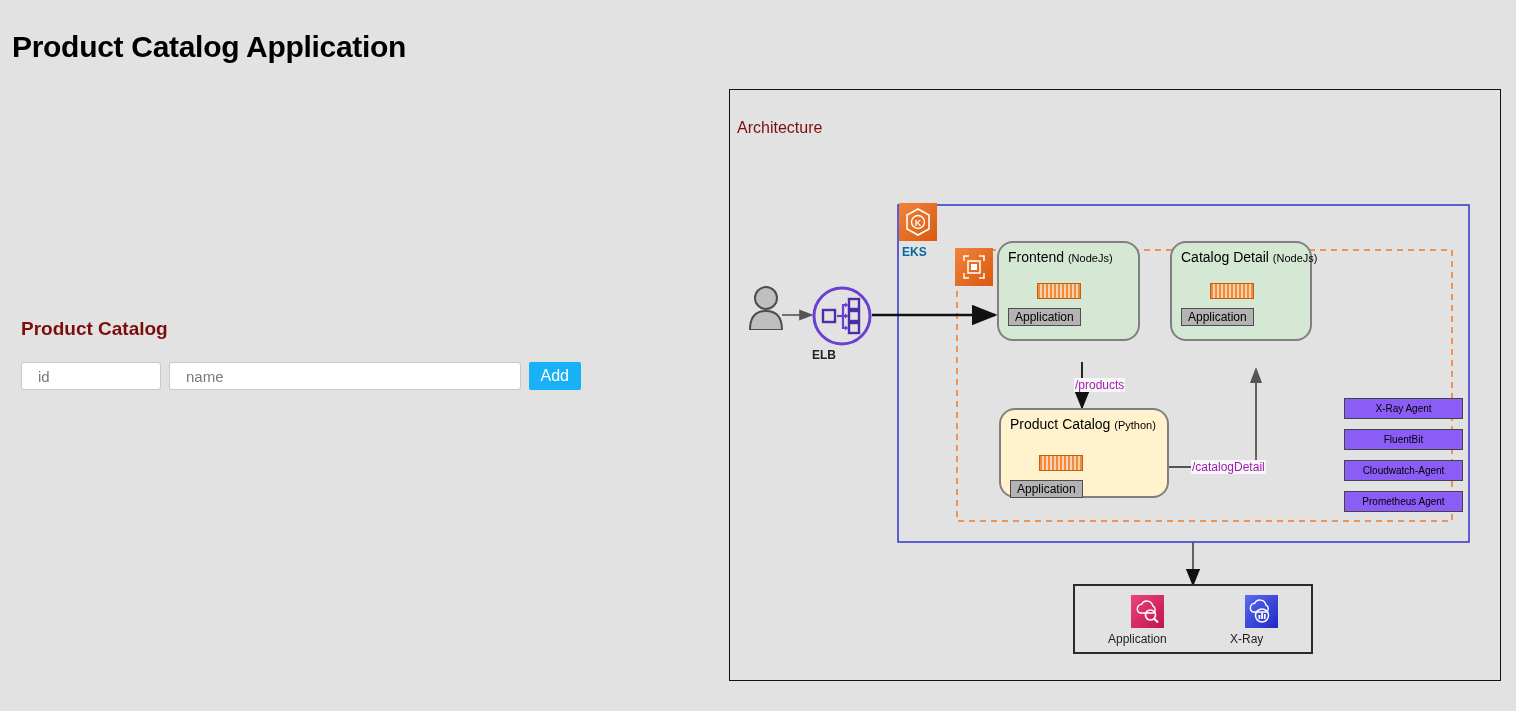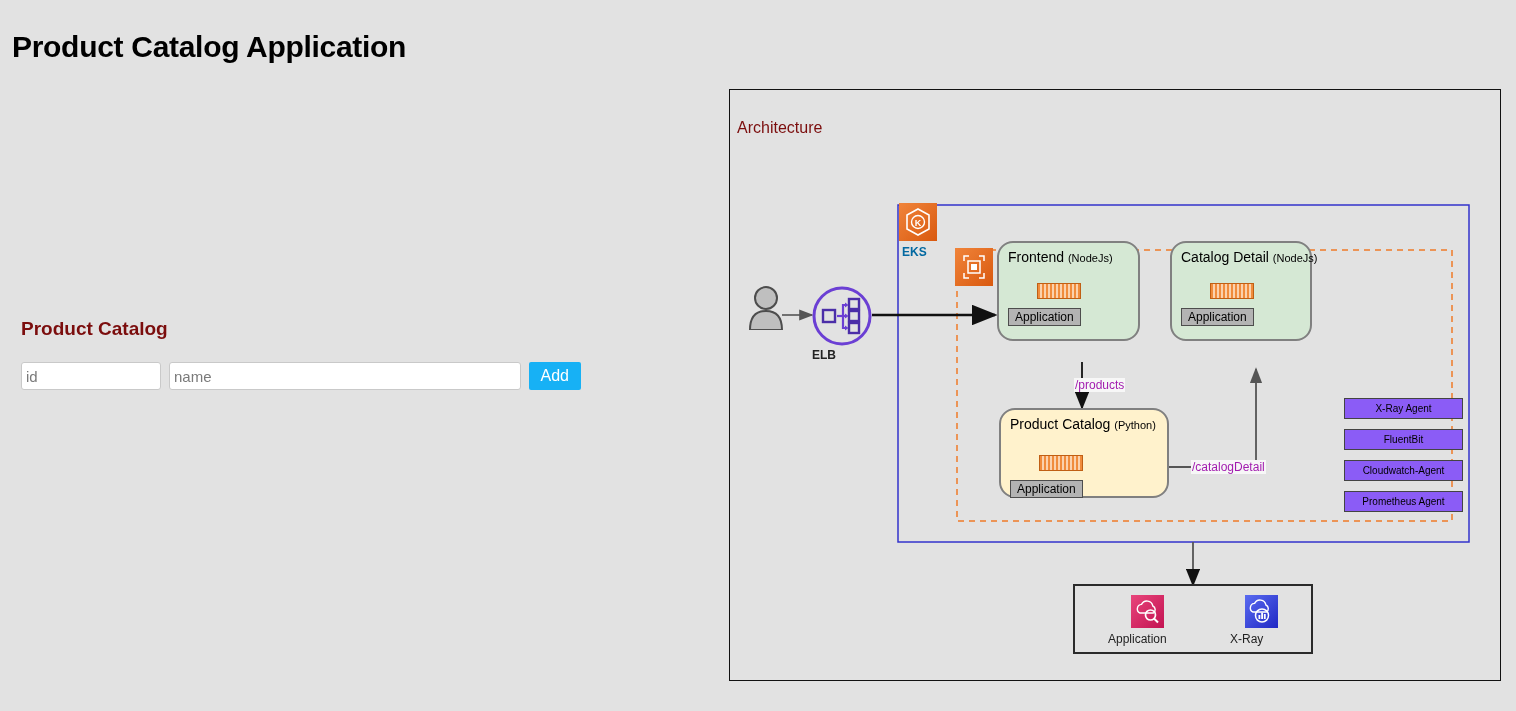--- a/index.html
+++ b/index.html
@@ -22,21 +22,21 @@
   .catalog-section{position:absolute;left:21px;top:318px;width:560px;}
   .catalog-heading{
     font-size:19px;font-weight:bold;color:#7b0d0d;
     margin:0 0 22px 0;
   }
   .form-row{display:flex;align-items:stretch;gap:8px;}
   .fld{
     font-family:"Liberation Sans","DejaVu Sans",sans-serif;
     font-size:15px;color:#1d4ed8;
     background:#fff;border:1px solid #c9c9c9;border-radius:3px;
-    padding:5px 4px;box-sizing:border-box;height:28px;
+    padding:5px 16px;box-sizing:border-box;height:28px;
   }
   .fld::placeholder{color:#7a7a7a;}
   .fld-id{width:140px;}
   .fld-name{width:352px;}
   .add-btn{
     font-family:"Liberation Sans","DejaVu Sans",sans-serif;
     font-size:16px;color:#fff;background:#17b1f5;
     border:none;border-radius:2px;
     padding:0 12px;height:28px;cursor:pointer;line-height:28px;
   }

